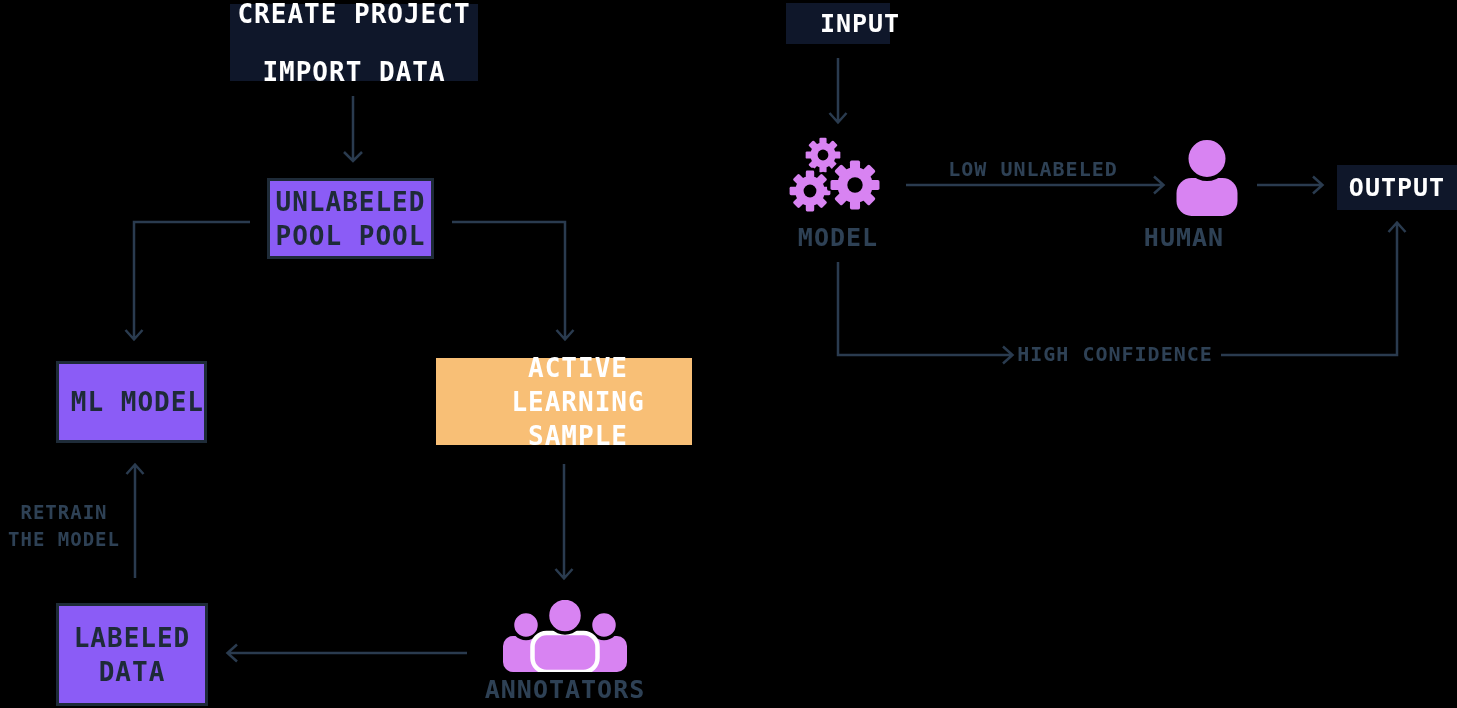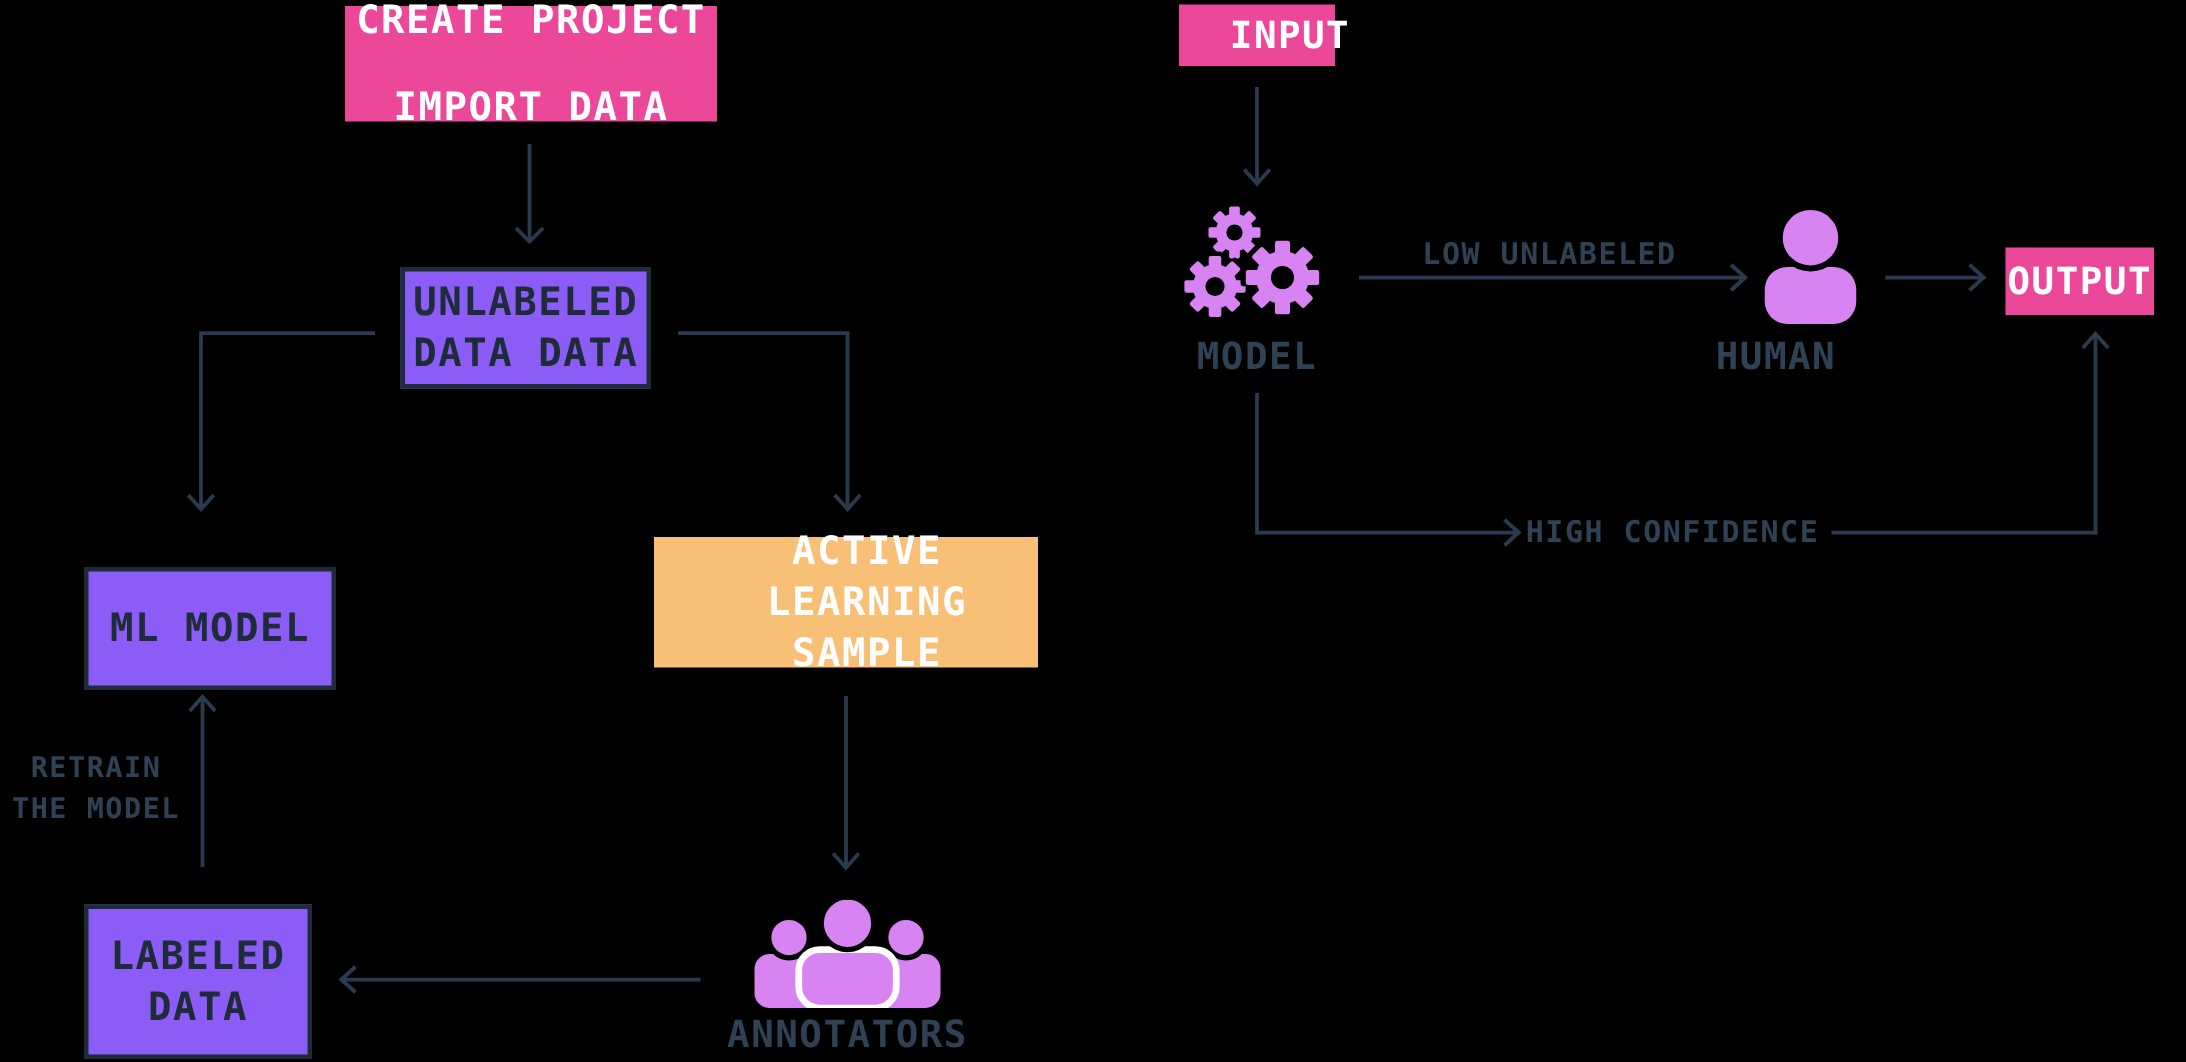--- a/index.html
+++ b/index.html
@@ -12,36 +12,36 @@
     font-weight:bold;
   }
   .connectors{position:absolute;left:0;top:0;width:1457px;height:708px;}
   .connectors path{stroke:#2a3b4f;stroke-width:2.5;fill:none;}
   .box{
     position:absolute;box-sizing:border-box;
     display:flex;flex-direction:column;align-items:center;justify-content:center;
     text-align:center;letter-spacing:1px;
   }
   .box .ln{display:block;}
-  .dark-box{background:#ec4899;color:#ffffff;gap:24px;}
+  .dark-box{background:#0f172a;color:#ffffff;gap:24px;}
   .white-box{background:#8b5cf6;color:#1e2b38;border:3px solid #1e2b38;}
   .orange-box{background:#f8bf76;color:#ffffff;padding-left:28px;}
   .node-lg{font-size:26px;line-height:34px;}
   .node-sm{font-size:25px;line-height:30px;}
   .dim-label{
     position:absolute;color:#2e4155;text-align:center;letter-spacing:1px;
   }
   .icon{position:absolute;}
   #box-create{left:230px;top:4px;width:248px;height:77px;}
   #box-pool{left:267px;top:178px;width:167px;height:81px;}
-  #box-mlmodel{left:56px;top:378px;width:168px;height:82px;}
+  #box-mlmodel{left:56px;top:361px;width:151px;height:82px;align-items:flex-end;}
   #box-als{left:436px;top:358px;width:256px;height:87px;}
   #box-labeled{left:56px;top:603px;width:152px;height:103px;}
   #box-input{left:786px;top:3px;width:104px;height:41px;padding-left:44px;}
-  #box-output{left:1337px;top:165px;width:99px;height:45px;}
+  #box-output{left:1337px;top:165px;width:120px;height:45px;}
   #lbl-retrain{left:3px;top:499px;width:122px;font-size:19px;line-height:27px;}
   #lbl-model{left:778px;top:223px;width:120px;font-size:25px;}
   #lbl-human{left:1124px;top:223px;width:120px;font-size:25px;}
   #lbl-annotators{left:465px;top:675px;width:200px;font-size:25px;}
   #lbl-lowconf{left:933px;top:157px;width:200px;font-size:20px;}
   #lbl-highconf{left:1015px;top:342px;width:200px;font-size:20px;}
   #icon-gears{left:789px;top:137px;width:96px;height:80px;}
   #icon-human{left:1172px;top:137px;width:70px;height:79px;}
   #icon-annotators{left:502px;top:600px;width:126px;height:72px;}
 </style>
@@ -64,21 +64,21 @@
     <path d="M1221 355 H1397 V224 M1388.5 232 L1397 222.5 L1405.5 232"></path>
   </svg>
 
   <div id="box-create" class="box dark-box node-lg">
     <span class="ln">CREATE PROJECT</span>
     <span class="ln">IMPORT DATA</span>
   </div>
 
   <div id="box-pool" class="box white-box node-lg">
     <span class="ln">UNLABELED</span>
-    <span class="ln">DATA DATA</span>
+    <span class="ln">POOL POOL</span>
   </div>
 
   <div id="box-mlmodel" class="box white-box node-lg">
     <span class="ln">ML MODEL</span>
   </div>
 
   <div id="box-als" class="box orange-box node-lg">
     <span class="ln">ACTIVE</span>
     <span class="ln">LEARNING SAMPLE</span>
   </div>

